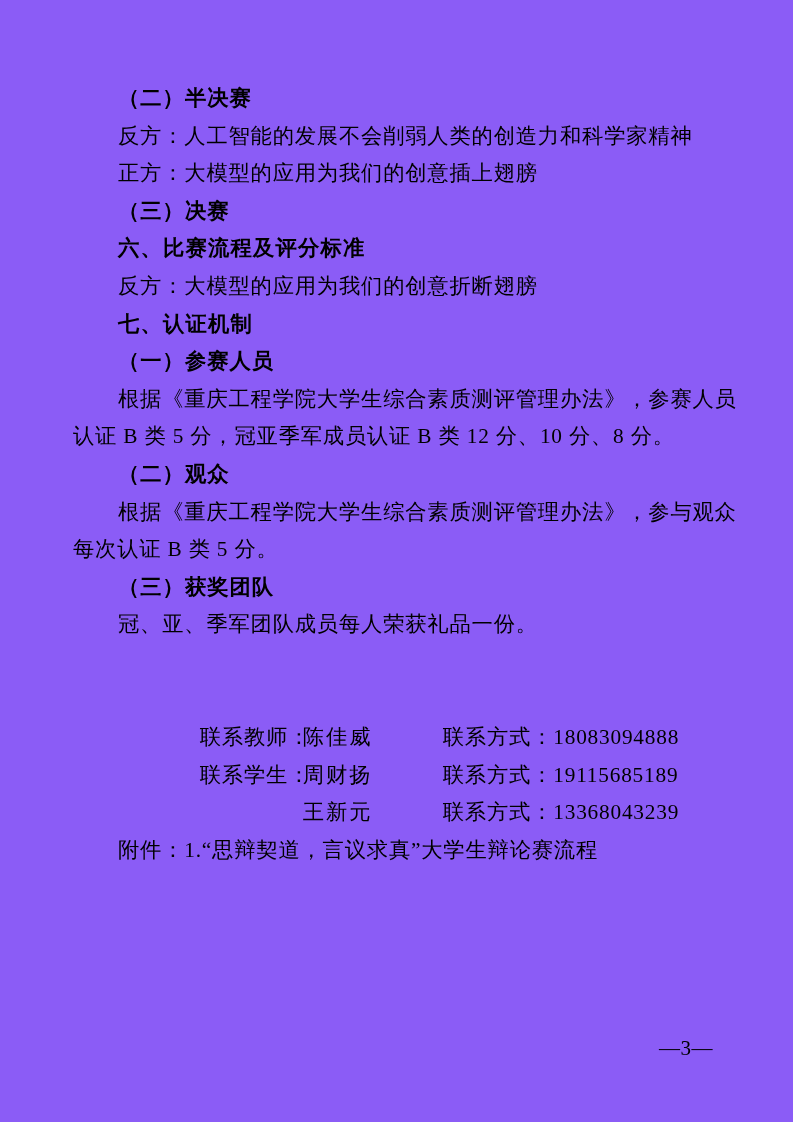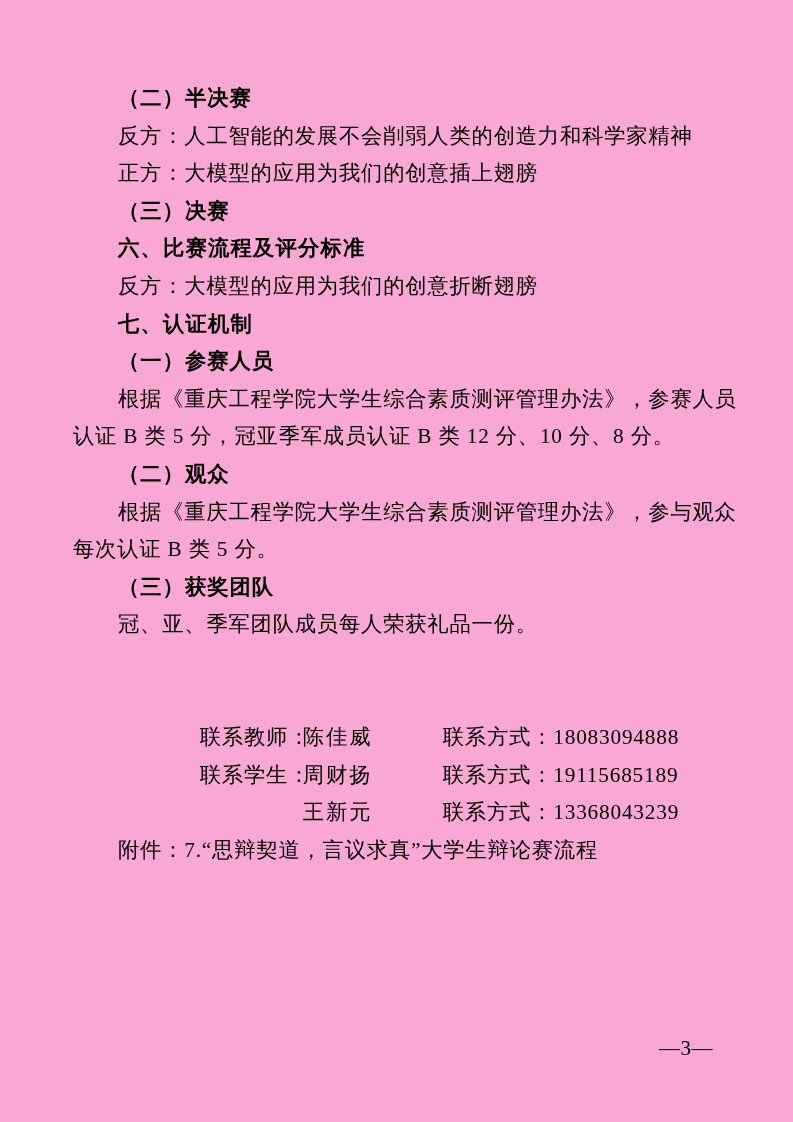--- a/index.html
+++ b/index.html
@@ -4,21 +4,21 @@
 <style>
   html, body {
     margin: 0;
     padding: 0;
     background: #ffffff;
   }
   .page {
     position: relative;
     width: 793px;
     height: 1122px;
-    background: #f9a8d4;
+    background: #8b5cf6;
     color: #000000;
     font-family: "Liberation Serif", "DejaVu Serif", serif;
     overflow: hidden;
   }
   .text-flow {
     position: absolute;
     left: 73px;
     top: 80px;
     width: 662px;
   }
@@ -108,18 +108,18 @@
     </div>
     <div class="line contact-row">
       <span class="c-label">联系学生：</span><span class="c-name">周财扬</span><span class="c-phone-label">联系方式：</span><span class="c-phone-number">19115685189</span>
     </div>
     <div class="line contact-row">
       <span class="c-label"></span><span class="c-name">王新元</span><span class="c-phone-label">联系方式：</span><span class="c-phone-number">13368043239</span>
     </div>
 
     <div class="line blank"></div>
 
-    <div class="line indent">附件：7.“思辩契道，言议求真”大学生辩论赛流程</div>
+    <div class="line indent">附件：1.“思辩契道，言议求真”大学生辩论赛流程</div>
 
   </div>
 
   <div class="page-num">—3—</div>
 </div>
 
 </body></html>

